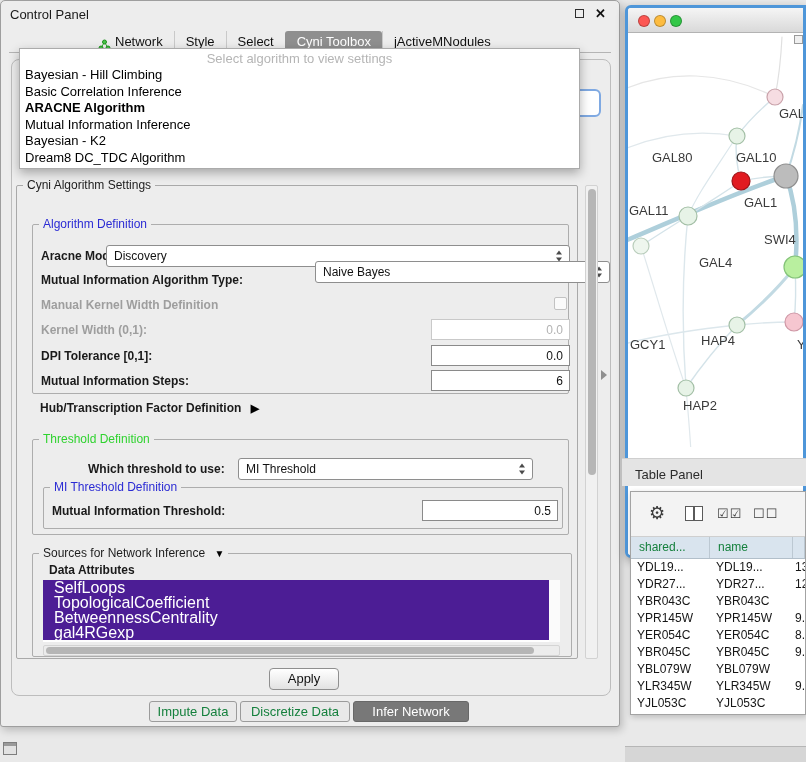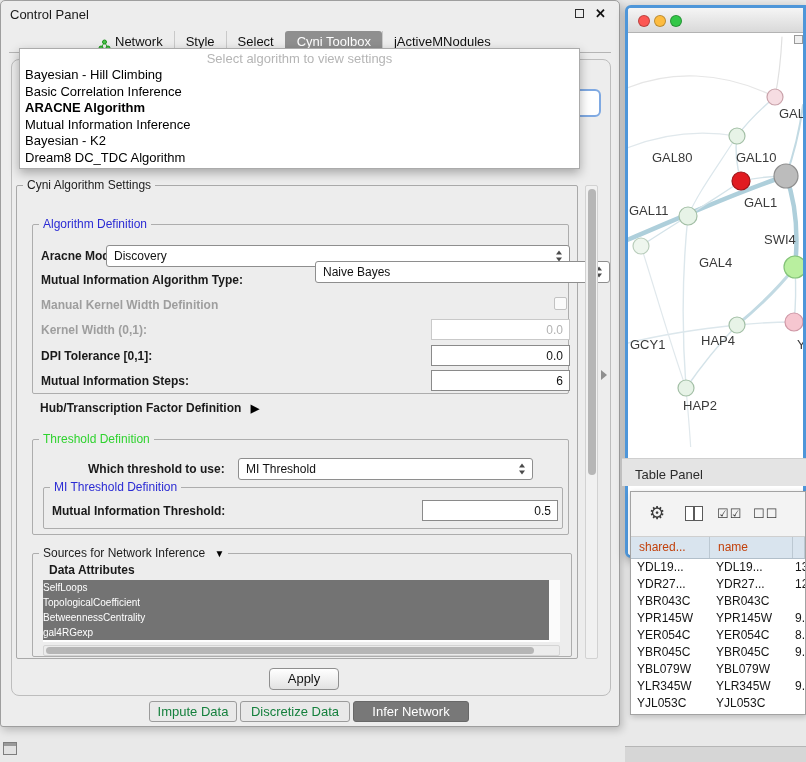--- a/index.html
+++ b/index.html
@@ -55,21 +55,21 @@
   .tfield .tv { position:absolute; right:6px; top:50%; transform:translateY(-50%); }
   .tfield.disabled { border-color:#c9c9c9; }
   .tfield.disabled .tv { color:#b3b3b3; }
 
   .cb { position:absolute; width:13px; height:13px; border:1px solid #c2c2c2; background:#fafafa; border-radius:2px; }
 
   .hub-row { position:absolute; font-size:12px; font-weight:bold; color:#1a1a1a; z-index:5; }
   .tri { font-size:11px; margin-left:6px; color:#000; }
 
   .attr-list { position:absolute; background:#ffffff; overflow:hidden; }
-  .attr-item { height:15px; line-height:15px; background:#737373; color:#fff; font-size:10px; padding-left:0; width:506px; }
+  .attr-item { height:15px; line-height:15px; background:#4c1d95; color:#fff; font-size:16px; padding-left:11px; width:506px; }
   .list-vstrip { position:absolute; right:0; top:0; bottom:0; width:11px; background:#fbfbfb; }
 
   .hsb { position:absolute; background:#ececec; border:1px solid #d4d4d4; border-radius:2px; }
   .hsb-thumb { position:absolute; left:2px; top:1px; height:7px; width:488px; background:#b6b6b6; border-radius:4px; }
 
   .vsb { position:absolute; left:584px; top:184px; width:13px; height:474px; background:#f1f1f1; border:1px solid #d2d2d2; border-radius:2px; z-index:6; }
   .vsb-thumb { position:absolute; left:1.5px; top:3px; width:8px; height:286px; background:#b6b6b6; border-radius:5px; }
 
   .apply-btn { position:absolute; left:268px; top:667px; width:70px; height:22px; line-height:20px; text-align:center;
     font-size:13px; color:#111; background:linear-gradient(#ffffff,#e2e2e2); border:1px solid #8f8f8f; border-radius:4px; z-index:5; }
@@ -97,21 +97,21 @@
   .tbl-window { position:absolute; left:630px; top:491px; width:176px; height:224px; background:#fff;
     border:1px solid #a3a3a3; box-shadow:1px 2px 6px rgba(0,0,0,.2); overflow:hidden; }
   .tbl-toolbar { position:absolute; top:0; left:0; right:0; height:45px; background:#f3f3f3; border-bottom:1px solid #cfcfcf; }
   .gear-ico { position:absolute; left:18px; top:11px; font-size:18px; color:#3c3c3c; line-height:20px; }
   .cols-ico { position:absolute; left:54px; top:14px; width:18px; height:15px; border:1.5px solid #5a5a5a; background:#fff; }
   .cols-ico:before { content:""; position:absolute; left:7px; top:0; bottom:0; width:1.5px; background:#5a5a5a; }
   .checks-ico { position:absolute; left:86px; top:14px; font-size:13px; color:#3c3c3c; letter-spacing:1px; }
   .boxes-ico { position:absolute; left:122px; top:14px; font-size:13px; color:#3c3c3c; letter-spacing:1px; }
 
   .tbl-header { position:absolute; top:45px; left:0; right:0; height:22px; display:flex; background:#d9e4ee; border-bottom:1px solid #b2bfca; }
-  .th { line-height:21px; font-size:12px; color:#c2410c; border-right:1px solid #bcc8d2; padding-left:8px; }
+  .th { line-height:21px; font-size:12px; color:#15803d; border-right:1px solid #bcc8d2; padding-left:8px; }
   .th.c0 { width:79px; } .th.c1 { width:83px; } .th.c2 { flex:1; }
 
   .tbl-body { position:absolute; top:67px; left:0; right:0; bottom:0; overflow:hidden; }
   .trow { display:flex; height:17px; }
   .tcell { font-size:12px; color:#161616; line-height:17px; white-space:nowrap; overflow:hidden; }
   .tcell.c0 { width:79px; padding-left:6px; } .tcell.c1 { width:83px; padding-left:6px; } .tcell.c2 { flex:1; padding-left:2px; }
 
   .dock-strip { position:absolute; left:625px; top:746px; width:181px; height:16px; background:#d6d6d6; border-top:1px solid #b6b6b6; }
   .mini-panel-ico { position:absolute; left:3px; top:742px; width:14px; height:13px; border:1.5px solid #7e7e7e; background:#e2e2e2; }
   .mini-panel-ico:before { content:""; position:absolute; left:0; right:0; top:0; height:3px; background:#9a9a9a; }

